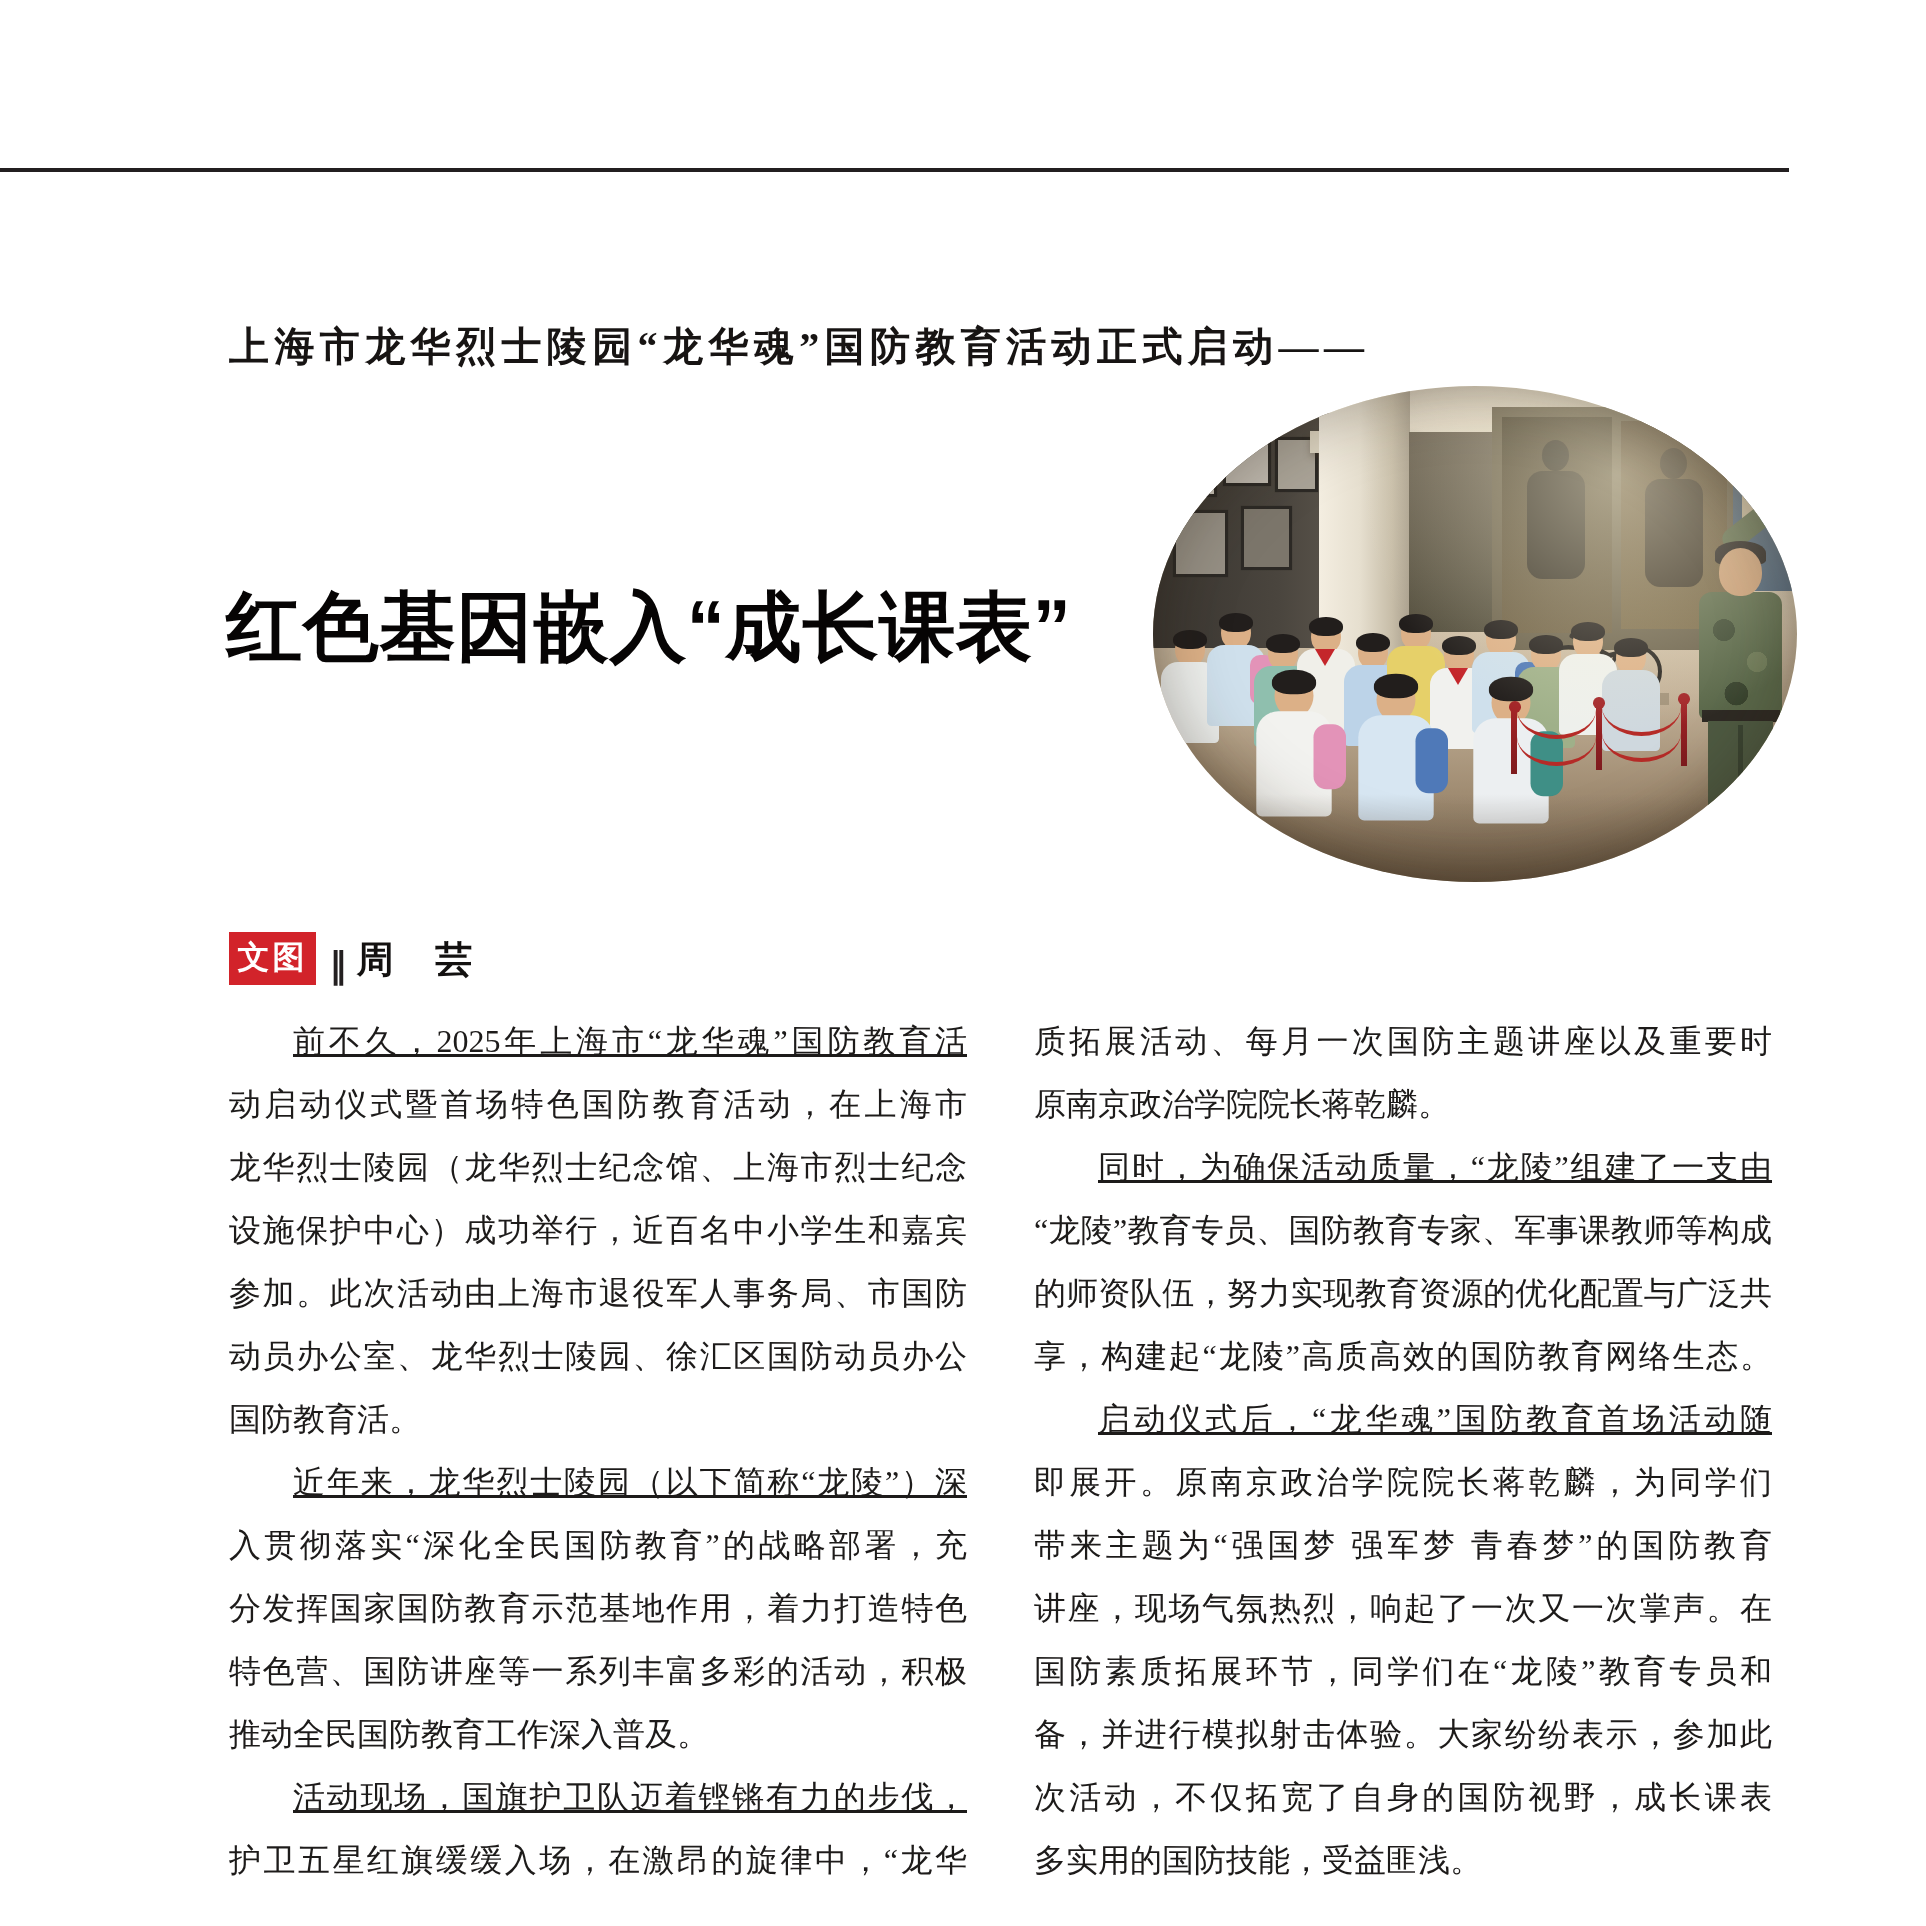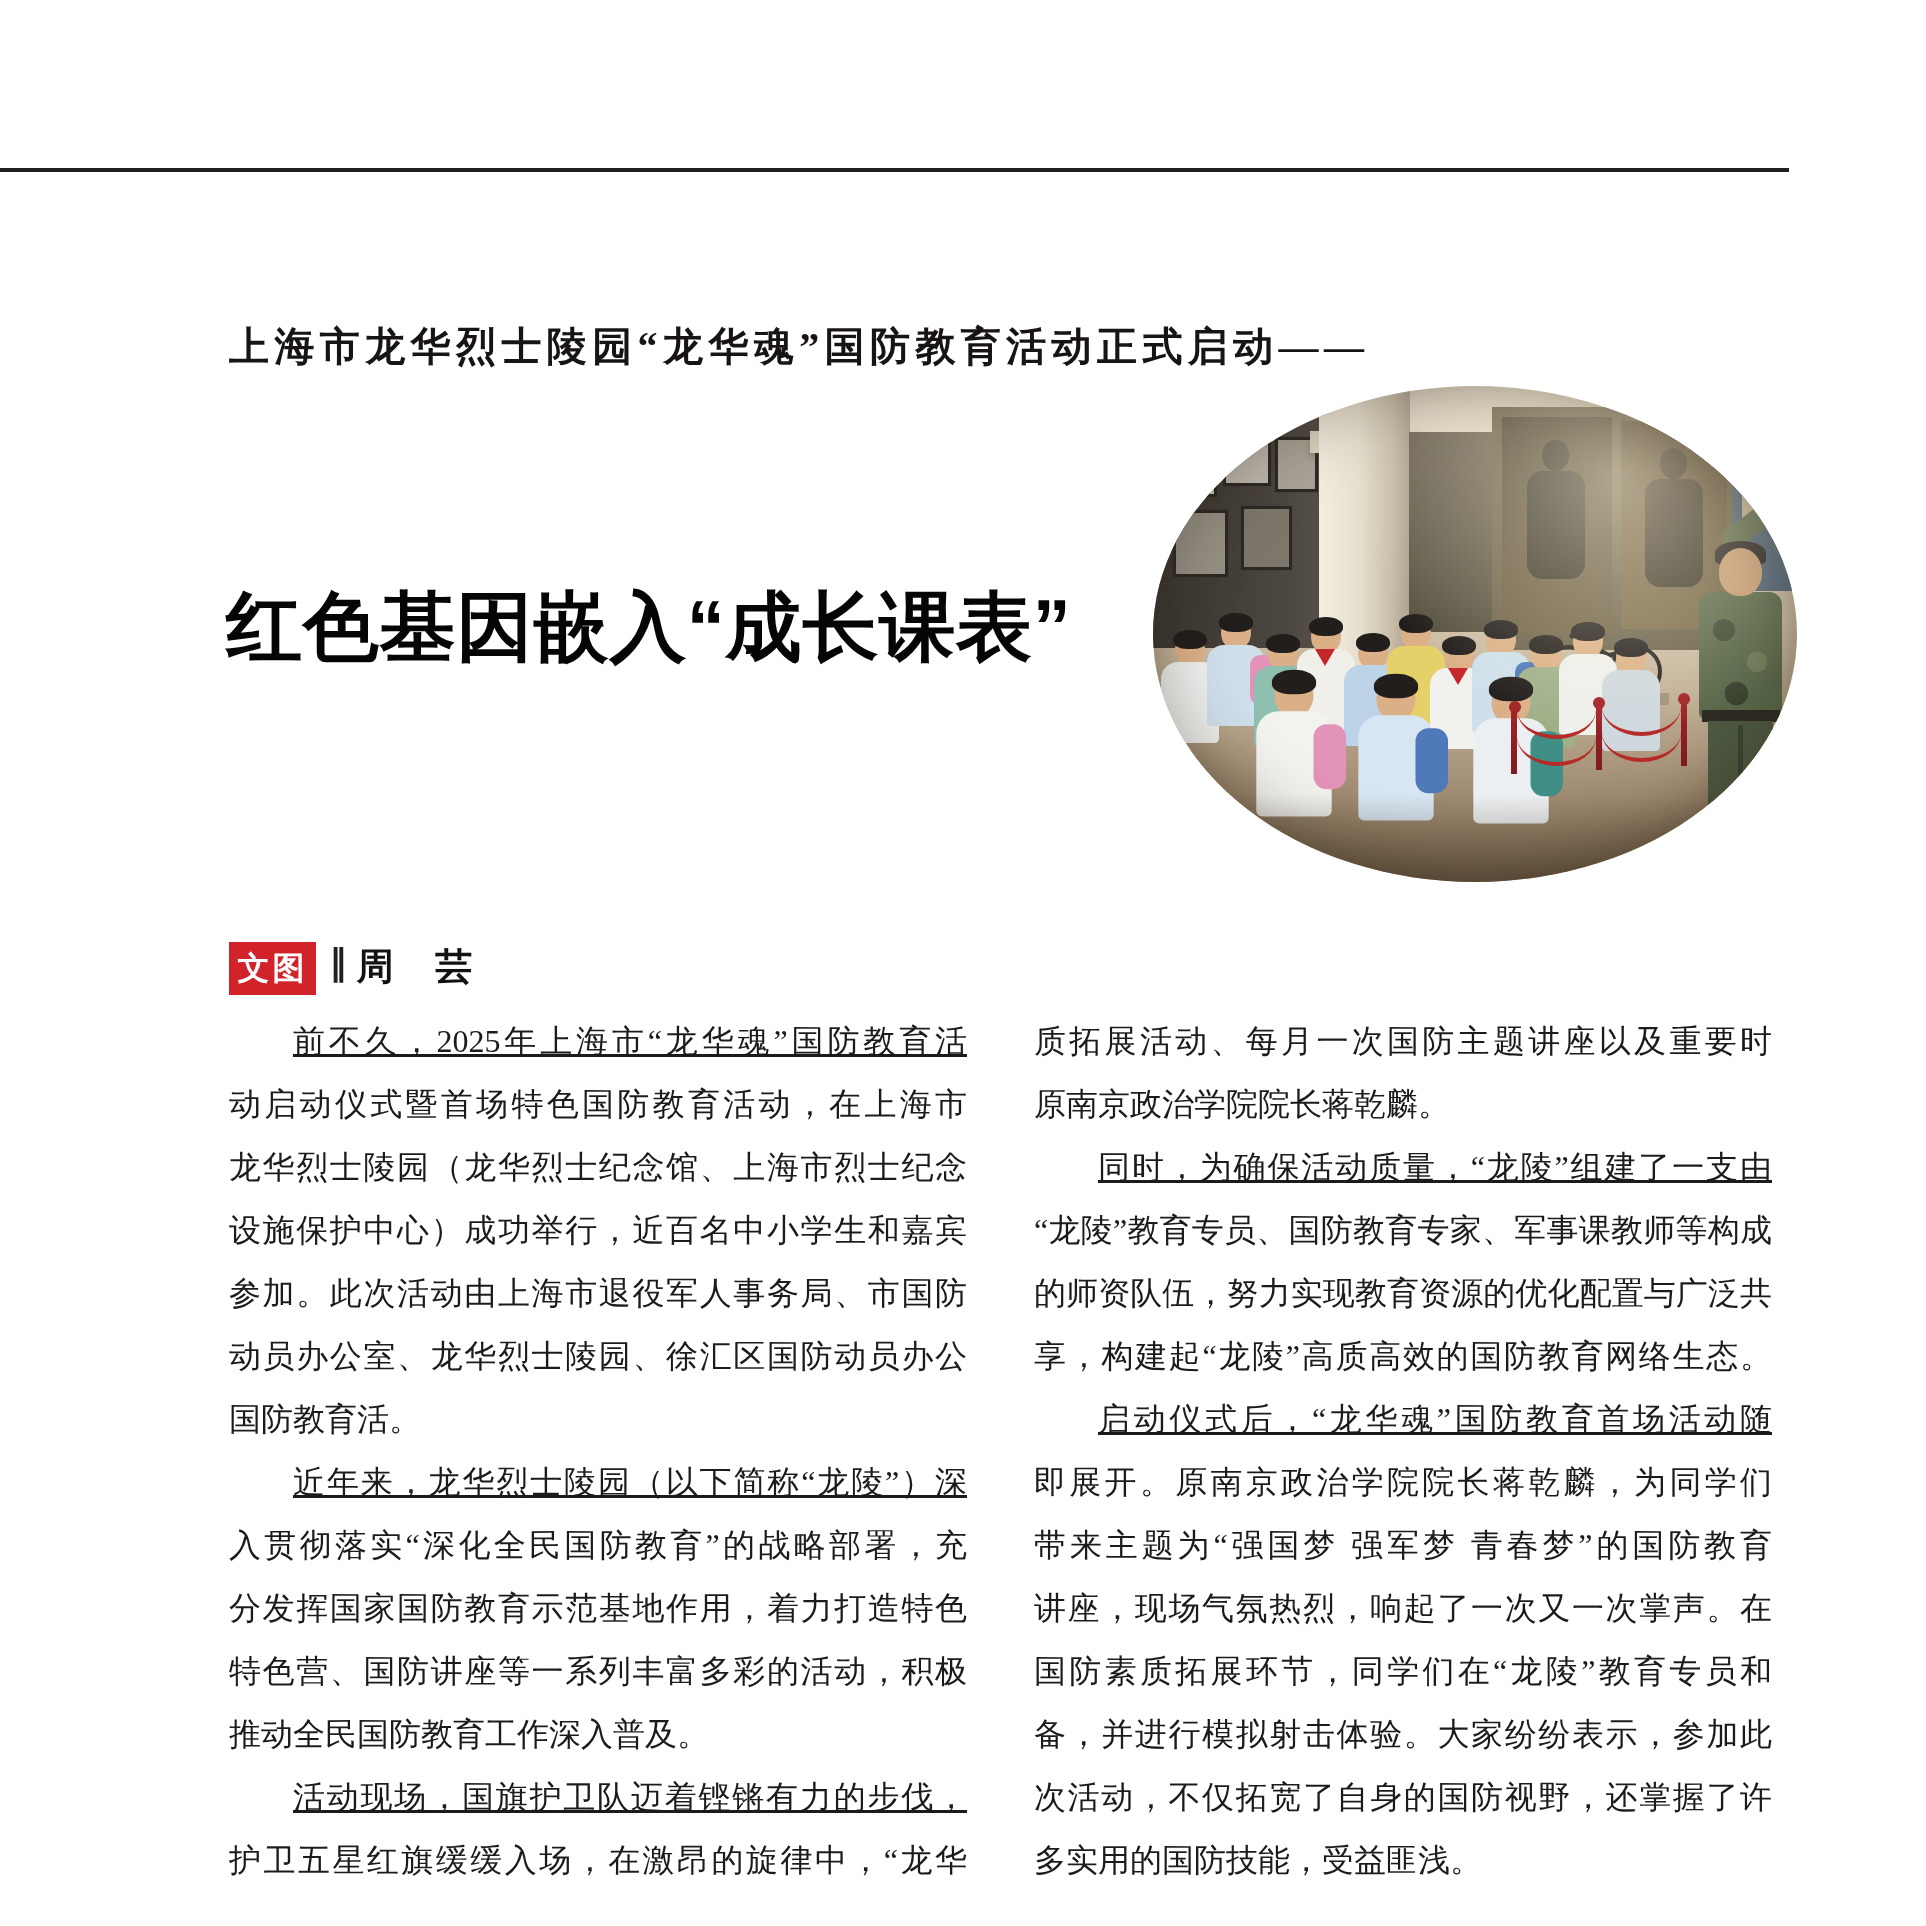--- a/index.html
+++ b/index.html
@@ -28,21 +28,21 @@
   .title{
     position:absolute;left:226px;top:582px;width:944px;
     font-family:"Liberation Sans","DejaVu Sans",sans-serif;
     font-weight:900;font-size:76px;line-height:89px;
     letter-spacing:0.8px;color:#060404;white-space:nowrap;
   }
 
   
   .byline{
     position:absolute;left:229px;top:942px;height:43px;
-    display:flex;align-items:flex-start;
+    display:flex;align-items:flex-end;
   }
   .byline-tag{
     background:#d2232a;color:#ffffff;
     font-size:32px;font-weight:600;
     padding:4.6px 8.5px;letter-spacing:3.1px;
   }
   .byline-sep{
     font-family:"DejaVu Sans","Liberation Sans",sans-serif;
     font-size:35px;color:#231f20;margin:0 10px 0 13px;font-weight:bold;
   }
@@ -325,18 +325,18 @@
       <div class="line indent">同时，为确保活动质量，“龙陵”组建了一支由</div>
       <div class="line">“龙陵”教育专员、国防教育专家、军事课教师等构成</div>
       <div class="line">的师资队伍，努力实现教育资源的优化配置与广泛共</div>
       <div class="line">享，构建起“龙陵”高质高效的国防教育网络生态。</div>
       <div class="line indent">启动仪式后，“龙华魂”国防教育首场活动随</div>
       <div class="line">即展开。原南京政治学院院长蒋乾麟，为同学们</div>
       <div class="line">带来主题为“强国梦 强军梦 青春梦”的国防教育</div>
       <div class="line">讲座，现场气氛热烈，响起了一次又一次掌声。在</div>
       <div class="line">国防素质拓展环节，同学们在“龙陵”教育专员和</div>
       <div class="line">备，并进行模拟射击体验。大家纷纷表示，参加此</div>
-      <div class="line">次活动，不仅拓宽了自身的国防视野，还掌握了许</div>
+      <div class="line">次活动，不仅拓宽了自身的国防视野，成长课表</div>
       <div class="line short">多实用的国防技能，受益匪浅。</div>
     </div>
 
 </div>
 
 
 </body></html>

